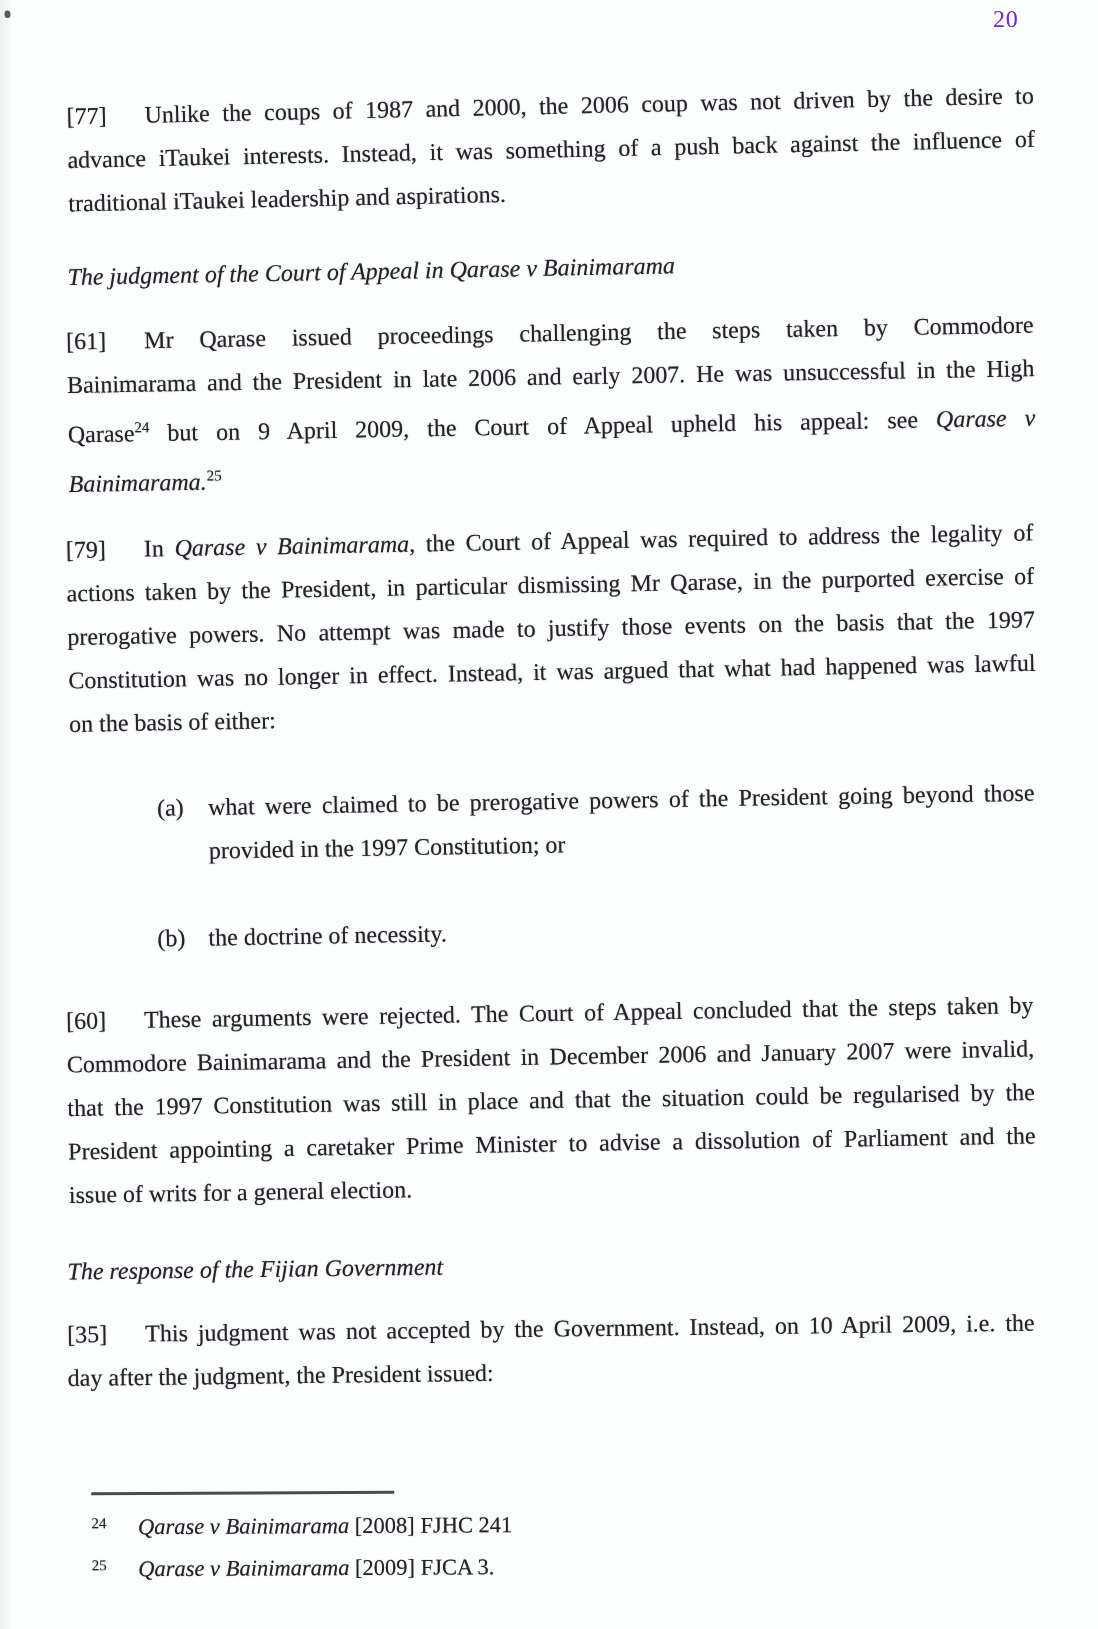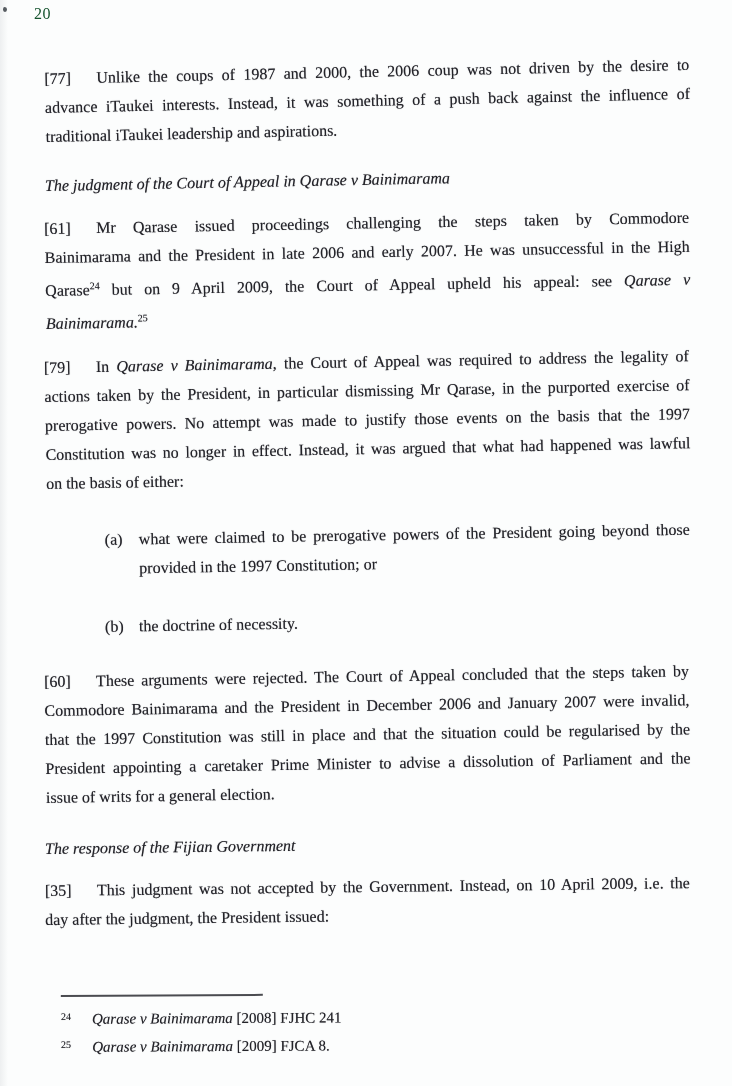--- a/index.html
+++ b/index.html
@@ -16,22 +16,22 @@
     content:"";position:absolute;left:0;top:0;bottom:0;width:8px;
     background:linear-gradient(90deg,rgba(110,120,128,0.10),rgba(110,120,128,0));
     pointer-events:none;
   }
   .speck{
     position:absolute;left:3px;top:7px;width:4px;height:5px;
     background:#3a3f45;border-radius:45% 55% 50% 50%;opacity:.85;
   }
   .page-number{
     position:absolute;top:2px;left:45px;width:645px;
-    text-align:left;transform:translateX(-11px);
-    font-size:16px;line-height:24px;color:#14532d;letter-spacing:.5px;
+    text-align:right;transform:translateX(-11px);
+    font-size:16px;line-height:24px;color:#6d28d9;letter-spacing:.5px;
   }
   .block{
     position:absolute;left:45px;width:645px;
     font-size:16px;line-height:29px;
     text-shadow:0 0 .8px rgba(35,35,42,.55);
     transform-origin:0 50%;
     box-sizing:border-box;
   }
   .line{text-align:justify;text-align-last:justify;}
   .line.last{text-align-last:left;}
@@ -114,15 +114,15 @@
     </div>
 
   <div class="block para" data-name="para-81">
       <div class="line" data-name="text-line"><span class="pnum" data-name="paragraph-number">[35]</span><span class="t" data-name="text-run">This judgment was not accepted by the Government.  Instead, on 10 April 2009, i.e. the</span></div>
       <div class="line last" data-name="text-line"><span class="t" data-name="text-run">day after the judgment, the President issued:</span></div>
     </div>
 
   <div class="footer" data-name="footnotes-section">
     <div class="fn-rule" data-name="footnote-separator"></div>
     <div class="fn-row" data-name="footnote-24"><span class="fn-num" data-name="footnote-number">24</span><span class="i" data-name="case-name">Qarase v Bainimarama</span><span class="t" data-name="citation-text"> [2008] FJHC 241</span></div>
-    <div class="fn-row" data-name="footnote-25"><span class="fn-num" data-name="footnote-number">25</span><span class="i" data-name="case-name">Qarase v Bainimarama</span><span class="t" data-name="citation-text"> [2009] FJCA 8.</span></div>
+    <div class="fn-row" data-name="footnote-25"><span class="fn-num" data-name="footnote-number">25</span><span class="i" data-name="case-name">Qarase v Bainimarama</span><span class="t" data-name="citation-text"> [2009] FJCA 3.</span></div>
   </div>
 </div>
 
 </body></html>

